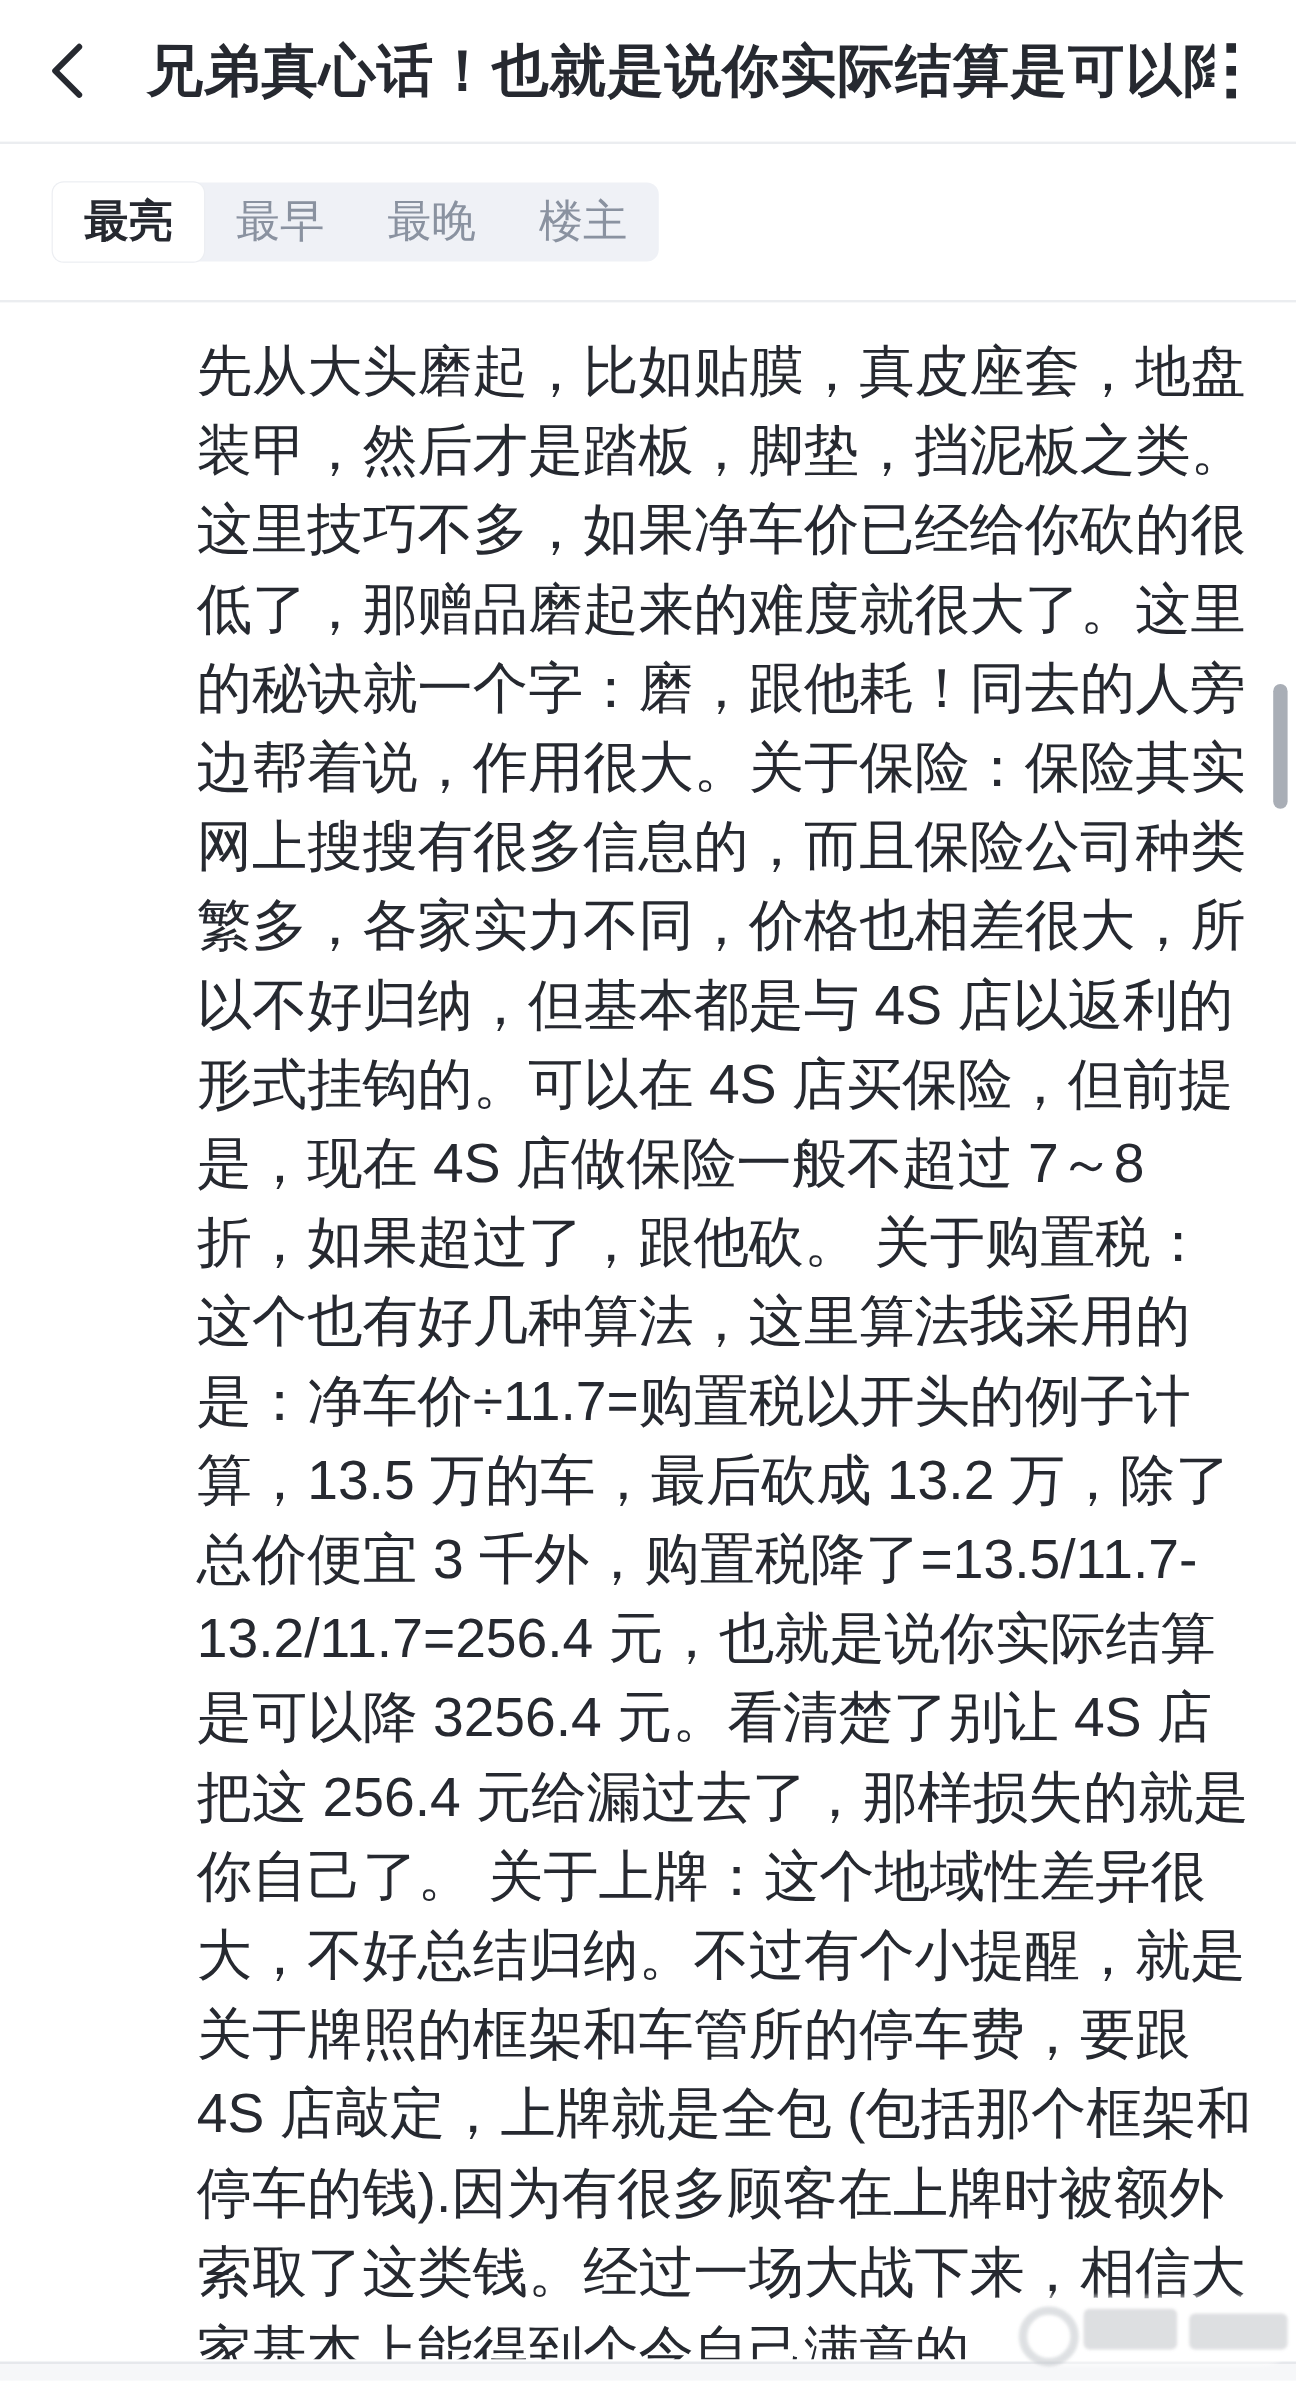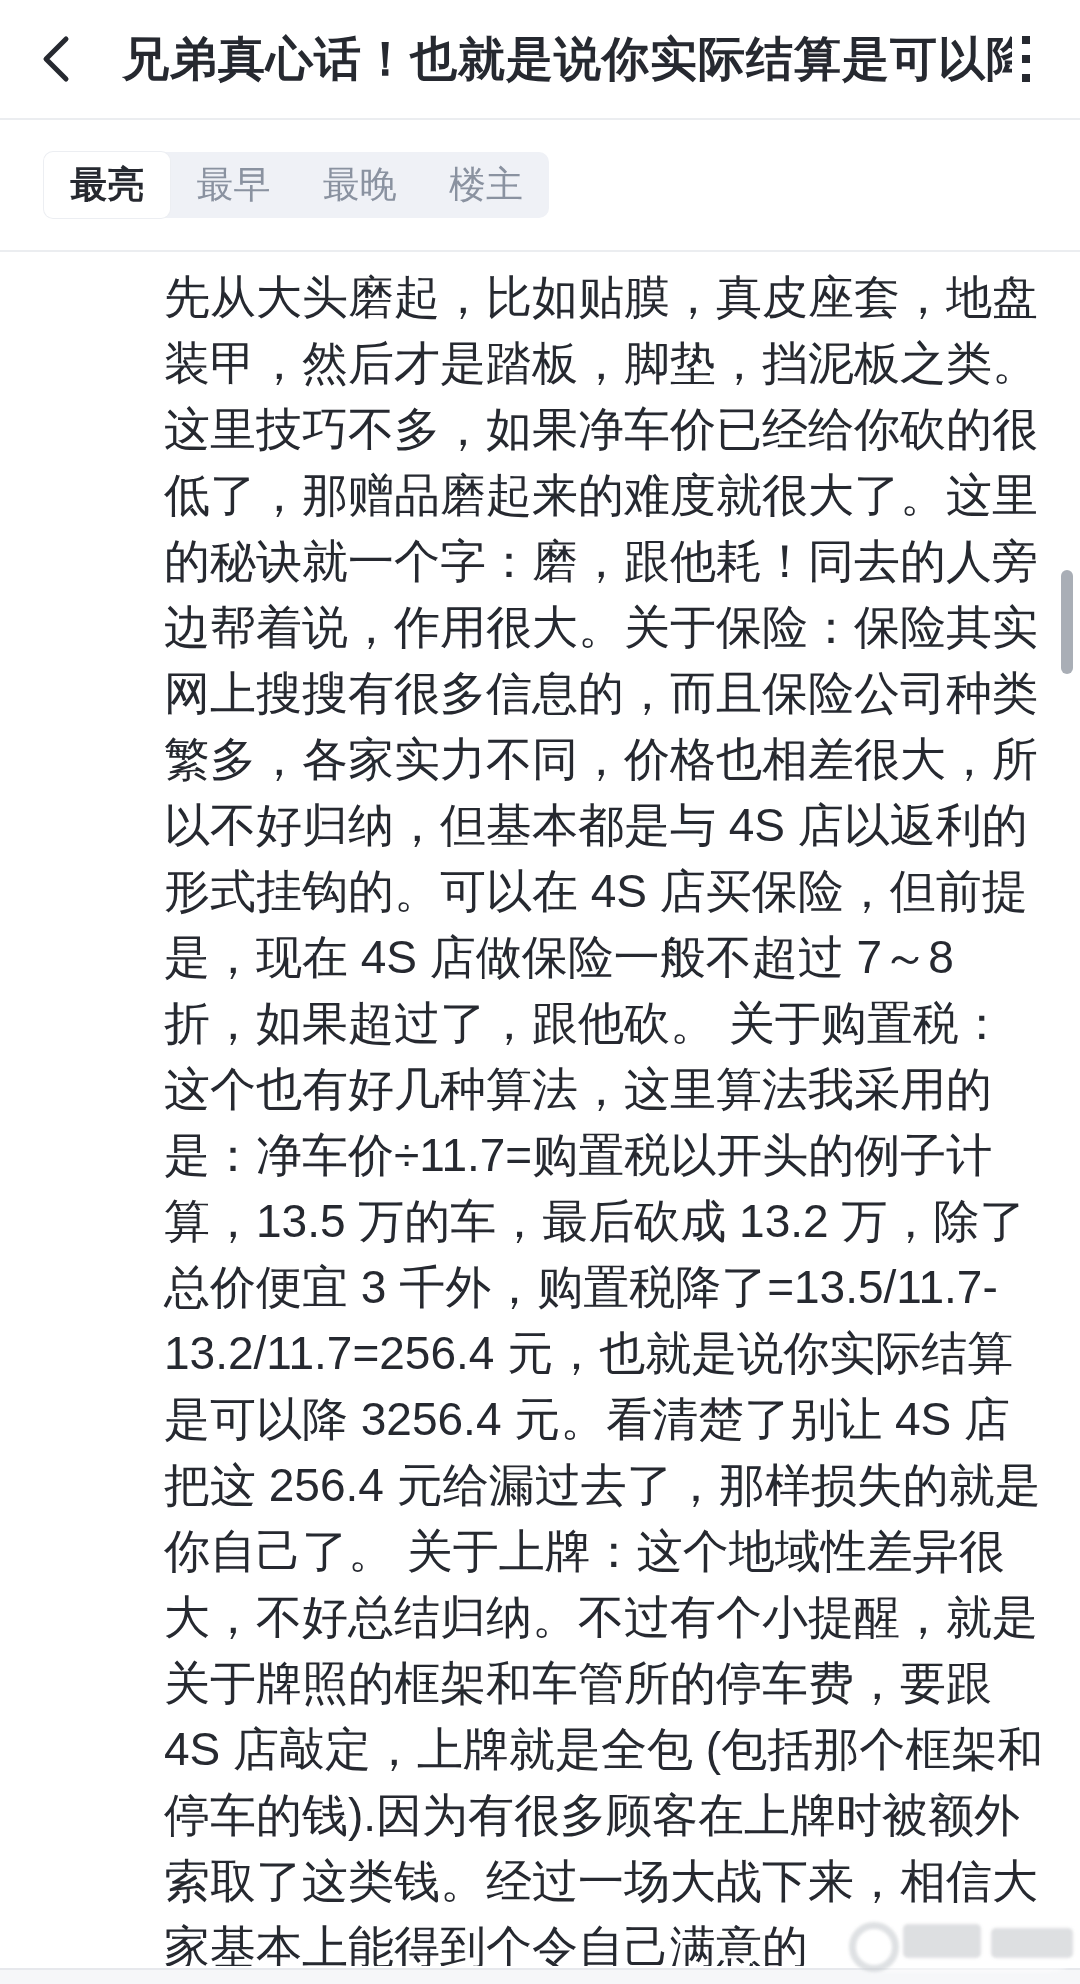--- a/index.html
+++ b/index.html
@@ -43,21 +43,21 @@
     font-size:37px;color:var(--c-tab_inactive,#8a92a0);cursor:pointer;
   }
   .tab.active{
     background:#fff;border-radius:9px;
     box-shadow:0 0 0 1px #eceef2;
     color:var(--c-text_primary,#20242c);font-weight:700;
   }
   
   .reply-content{
     box-sizing:border-box;height:1714px;overflow:hidden;
-    padding:12px 34px 0 164px;
+    padding:24px 34px 0 164px;
     font-size:46px;line-height:66px;
     color:var(--c-text_primary,#262930);
     word-break:break-word;
   }
   
   .footer-strip{
     position:absolute;left:0;bottom:0;width:1080px;height:16px;
     box-sizing:border-box;
     background:#f6f7f9;border-top:2px solid #e6e8ec;
   }

